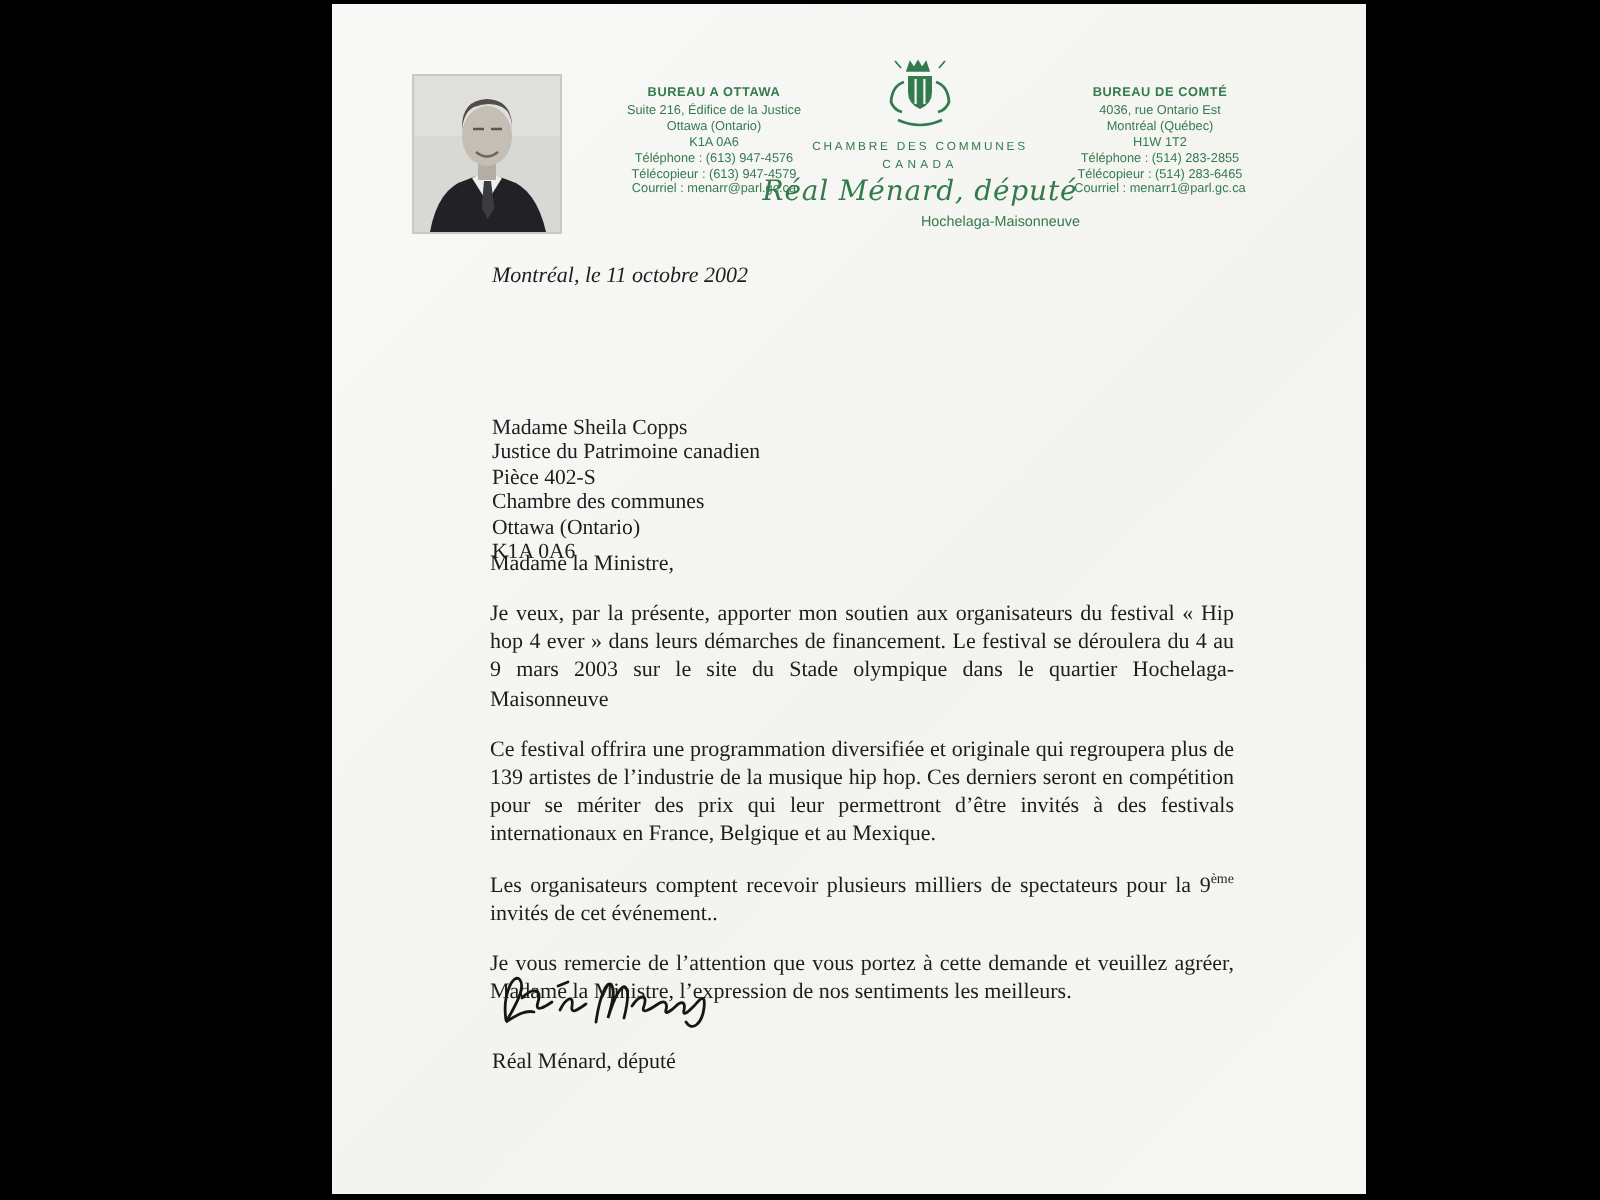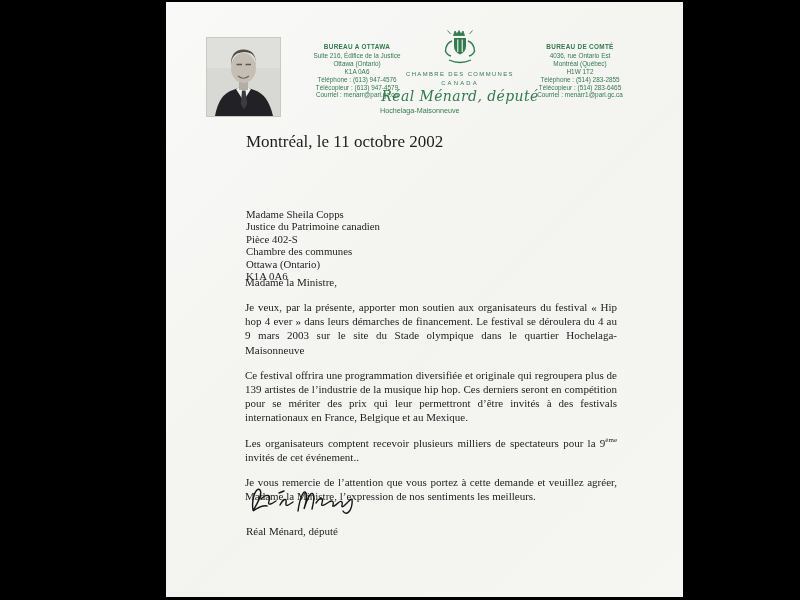--- a/index.html
+++ b/index.html
@@ -18,23 +18,23 @@
   .office-right{left:339px;top:41px;}
   .office-title{font-weight:bold;letter-spacing:.3px;margin-bottom:1px;}
   .crest-wrap{position:absolute;left:264px;top:26px;width:60px;text-align:center;}
   .parliament{position:absolute;left:214px;top:69px;width:160px;text-align:center;
     font-family:"Liberation Sans",sans-serif;font-size:5.9px;letter-spacing:1.4px;color:#337a4e;}
   .canada{position:absolute;left:214px;top:78px;width:160px;text-align:center;
     font-family:"Liberation Sans",sans-serif;font-size:5.9px;letter-spacing:2.2px;color:#337a4e;}
   .member-script{position:absolute;left:204px;top:86px;width:180px;text-align:center;
     font-family:"DejaVu Serif","Liberation Serif",serif;font-style:italic;
     font-size:14px;color:#337a4e;letter-spacing:.4px;}
-  .riding{position:absolute;left:214px;top:104px;width:160px;text-align:left;
+  .riding{position:absolute;left:214px;top:104px;width:160px;text-align:right;
     font-family:"Liberation Sans",sans-serif;font-size:7.2px;color:#337a4e;}
-  .date-line{position:absolute;left:80px;top:130px;font-size:17px;color:#1d1d1f;}
+  .date-line{position:absolute;left:80px;top:130px;font-size:11px;color:#1d1d1f;font-style:italic;}
   .recipient{position:absolute;left:80px;top:182px;font-size:10.8px;line-height:12.4px;color:#1d1d1f;margin-top:24px;}
   .letter-body{position:absolute;left:79px;top:274px;width:372px;font-size:11px;color:#1d1d1f;}
   .salutation{margin:0 0 12px 0;}
   .letter-body p{margin:0 0 11px 0;line-height:14.2px;text-align:justify;}
   .letter-body p sup{font-size:7px;line-height:0;}
   .signature-img{position:absolute;left:80px;top:478px;}
   .signature-name{position:absolute;left:80px;top:523px;font-size:11px;color:#1d1d1f;}
 </style>
 </head>
 <body>

